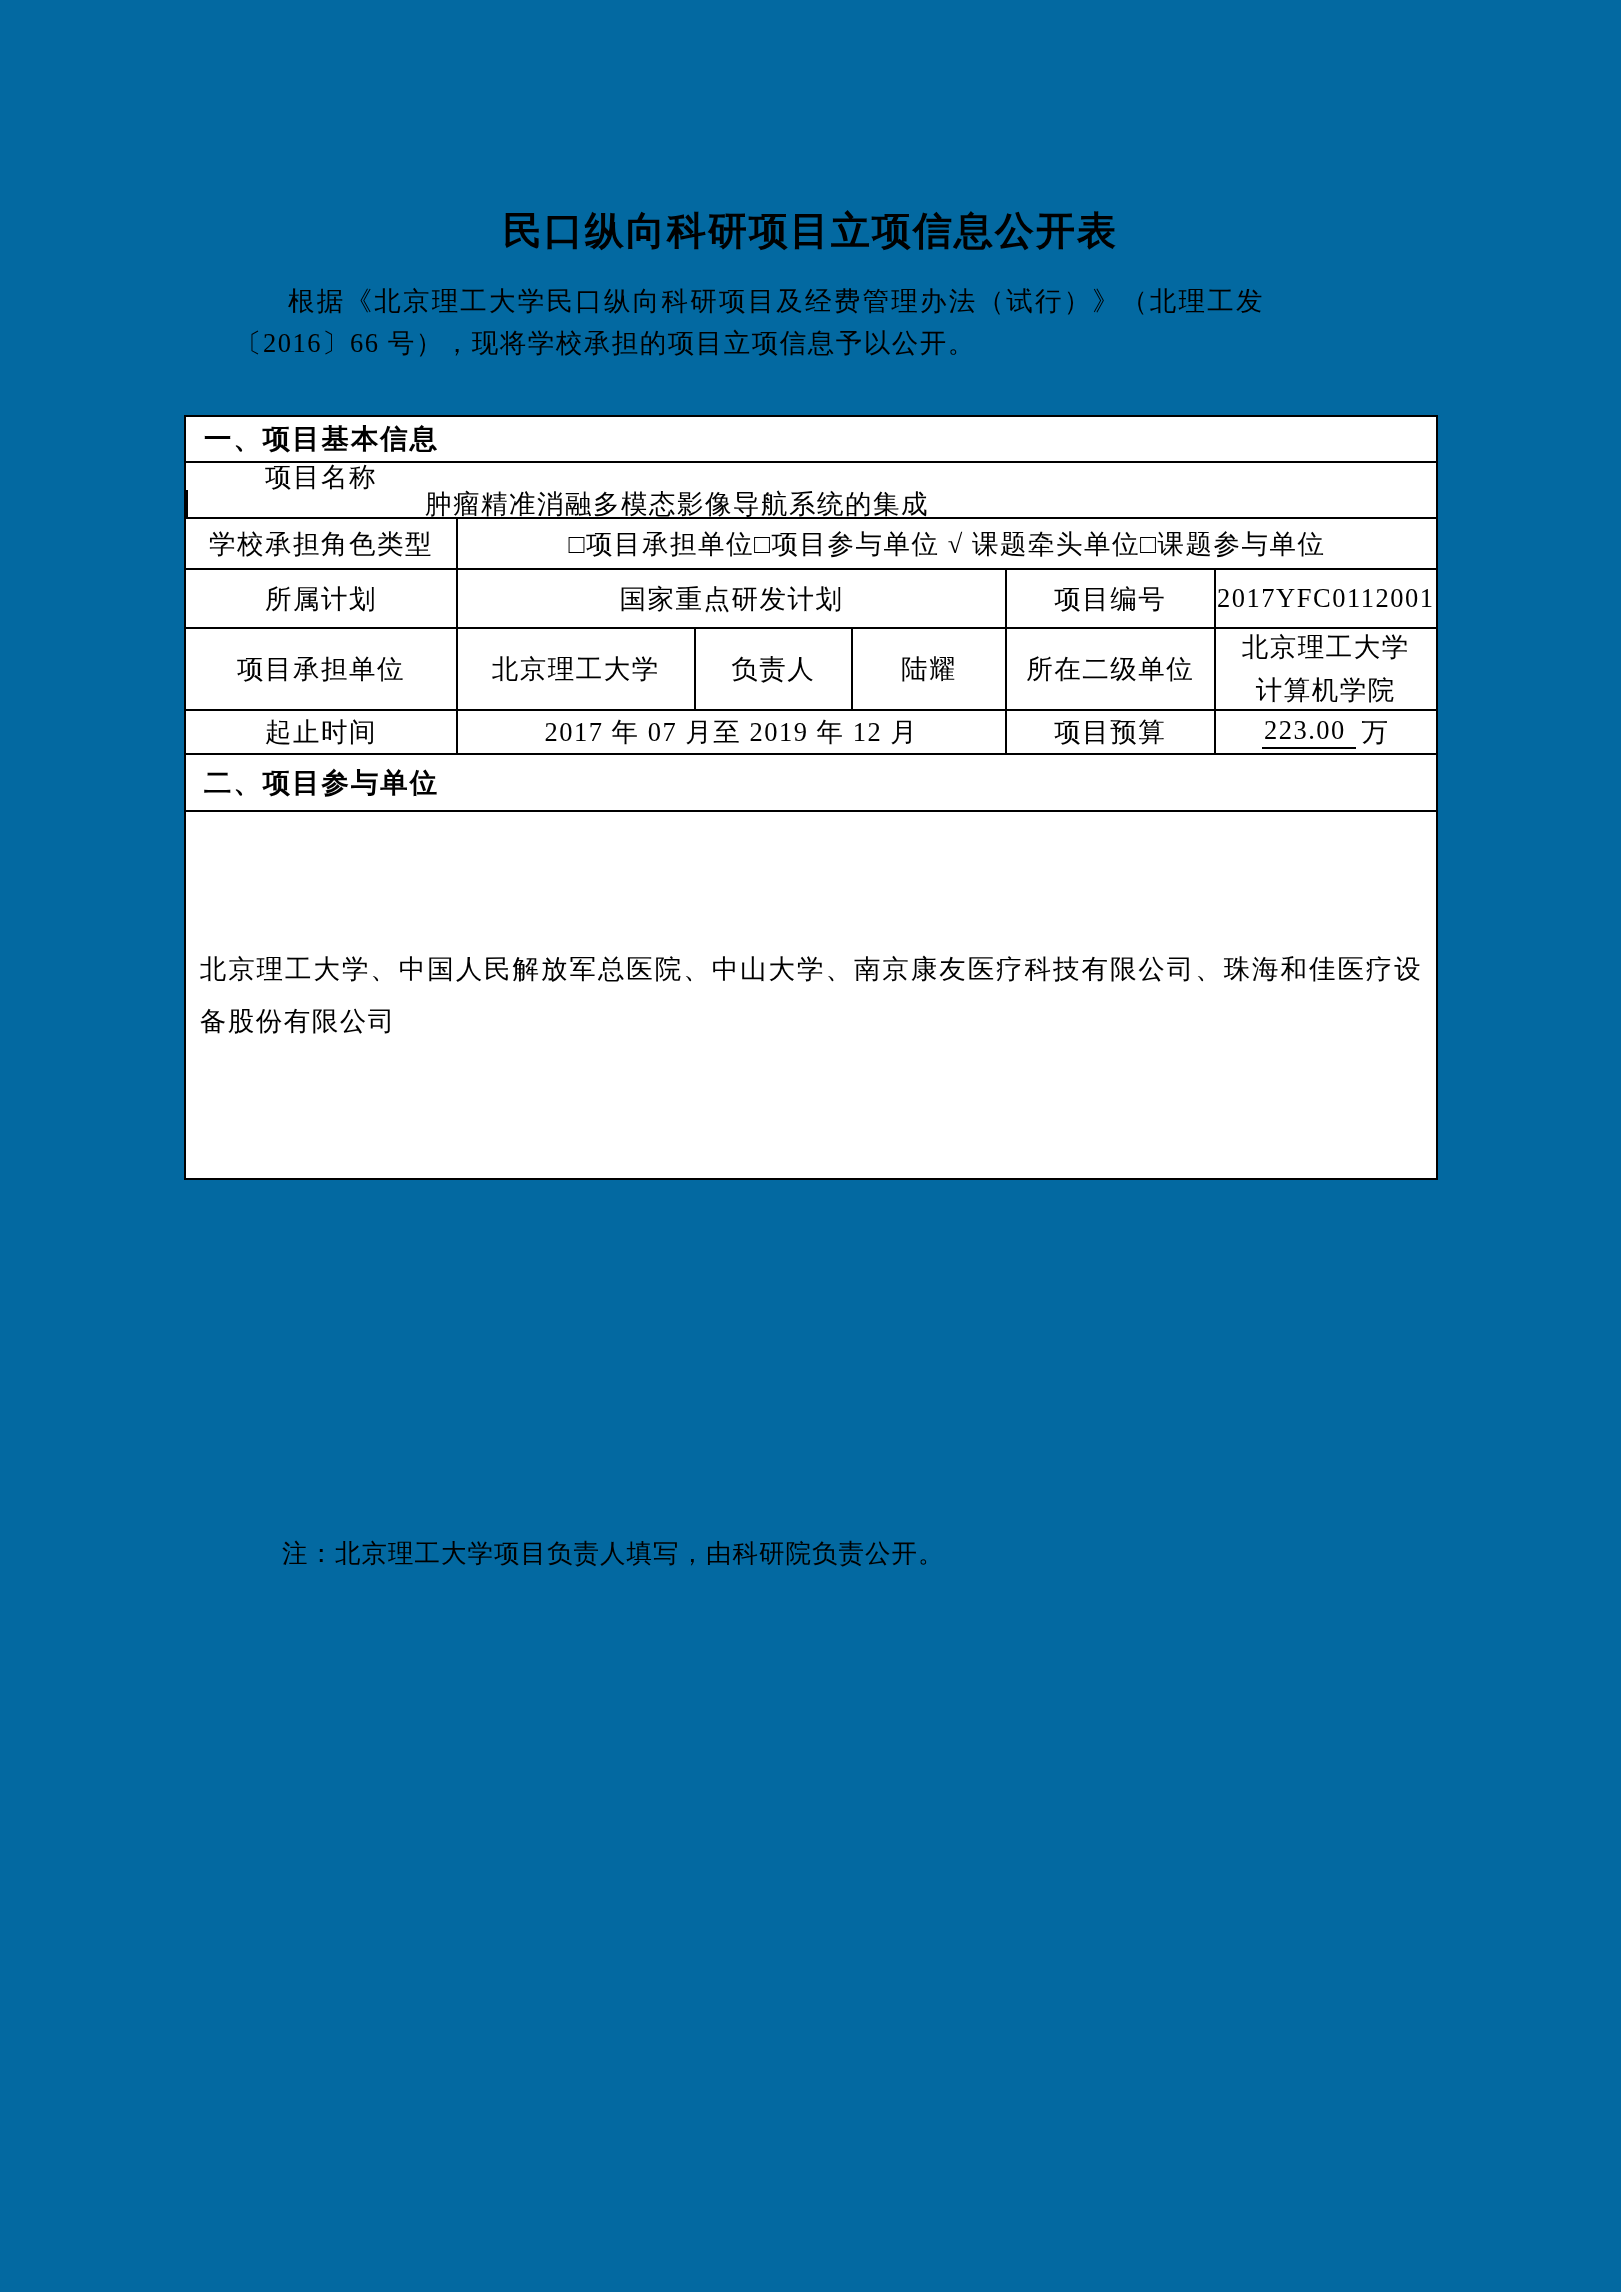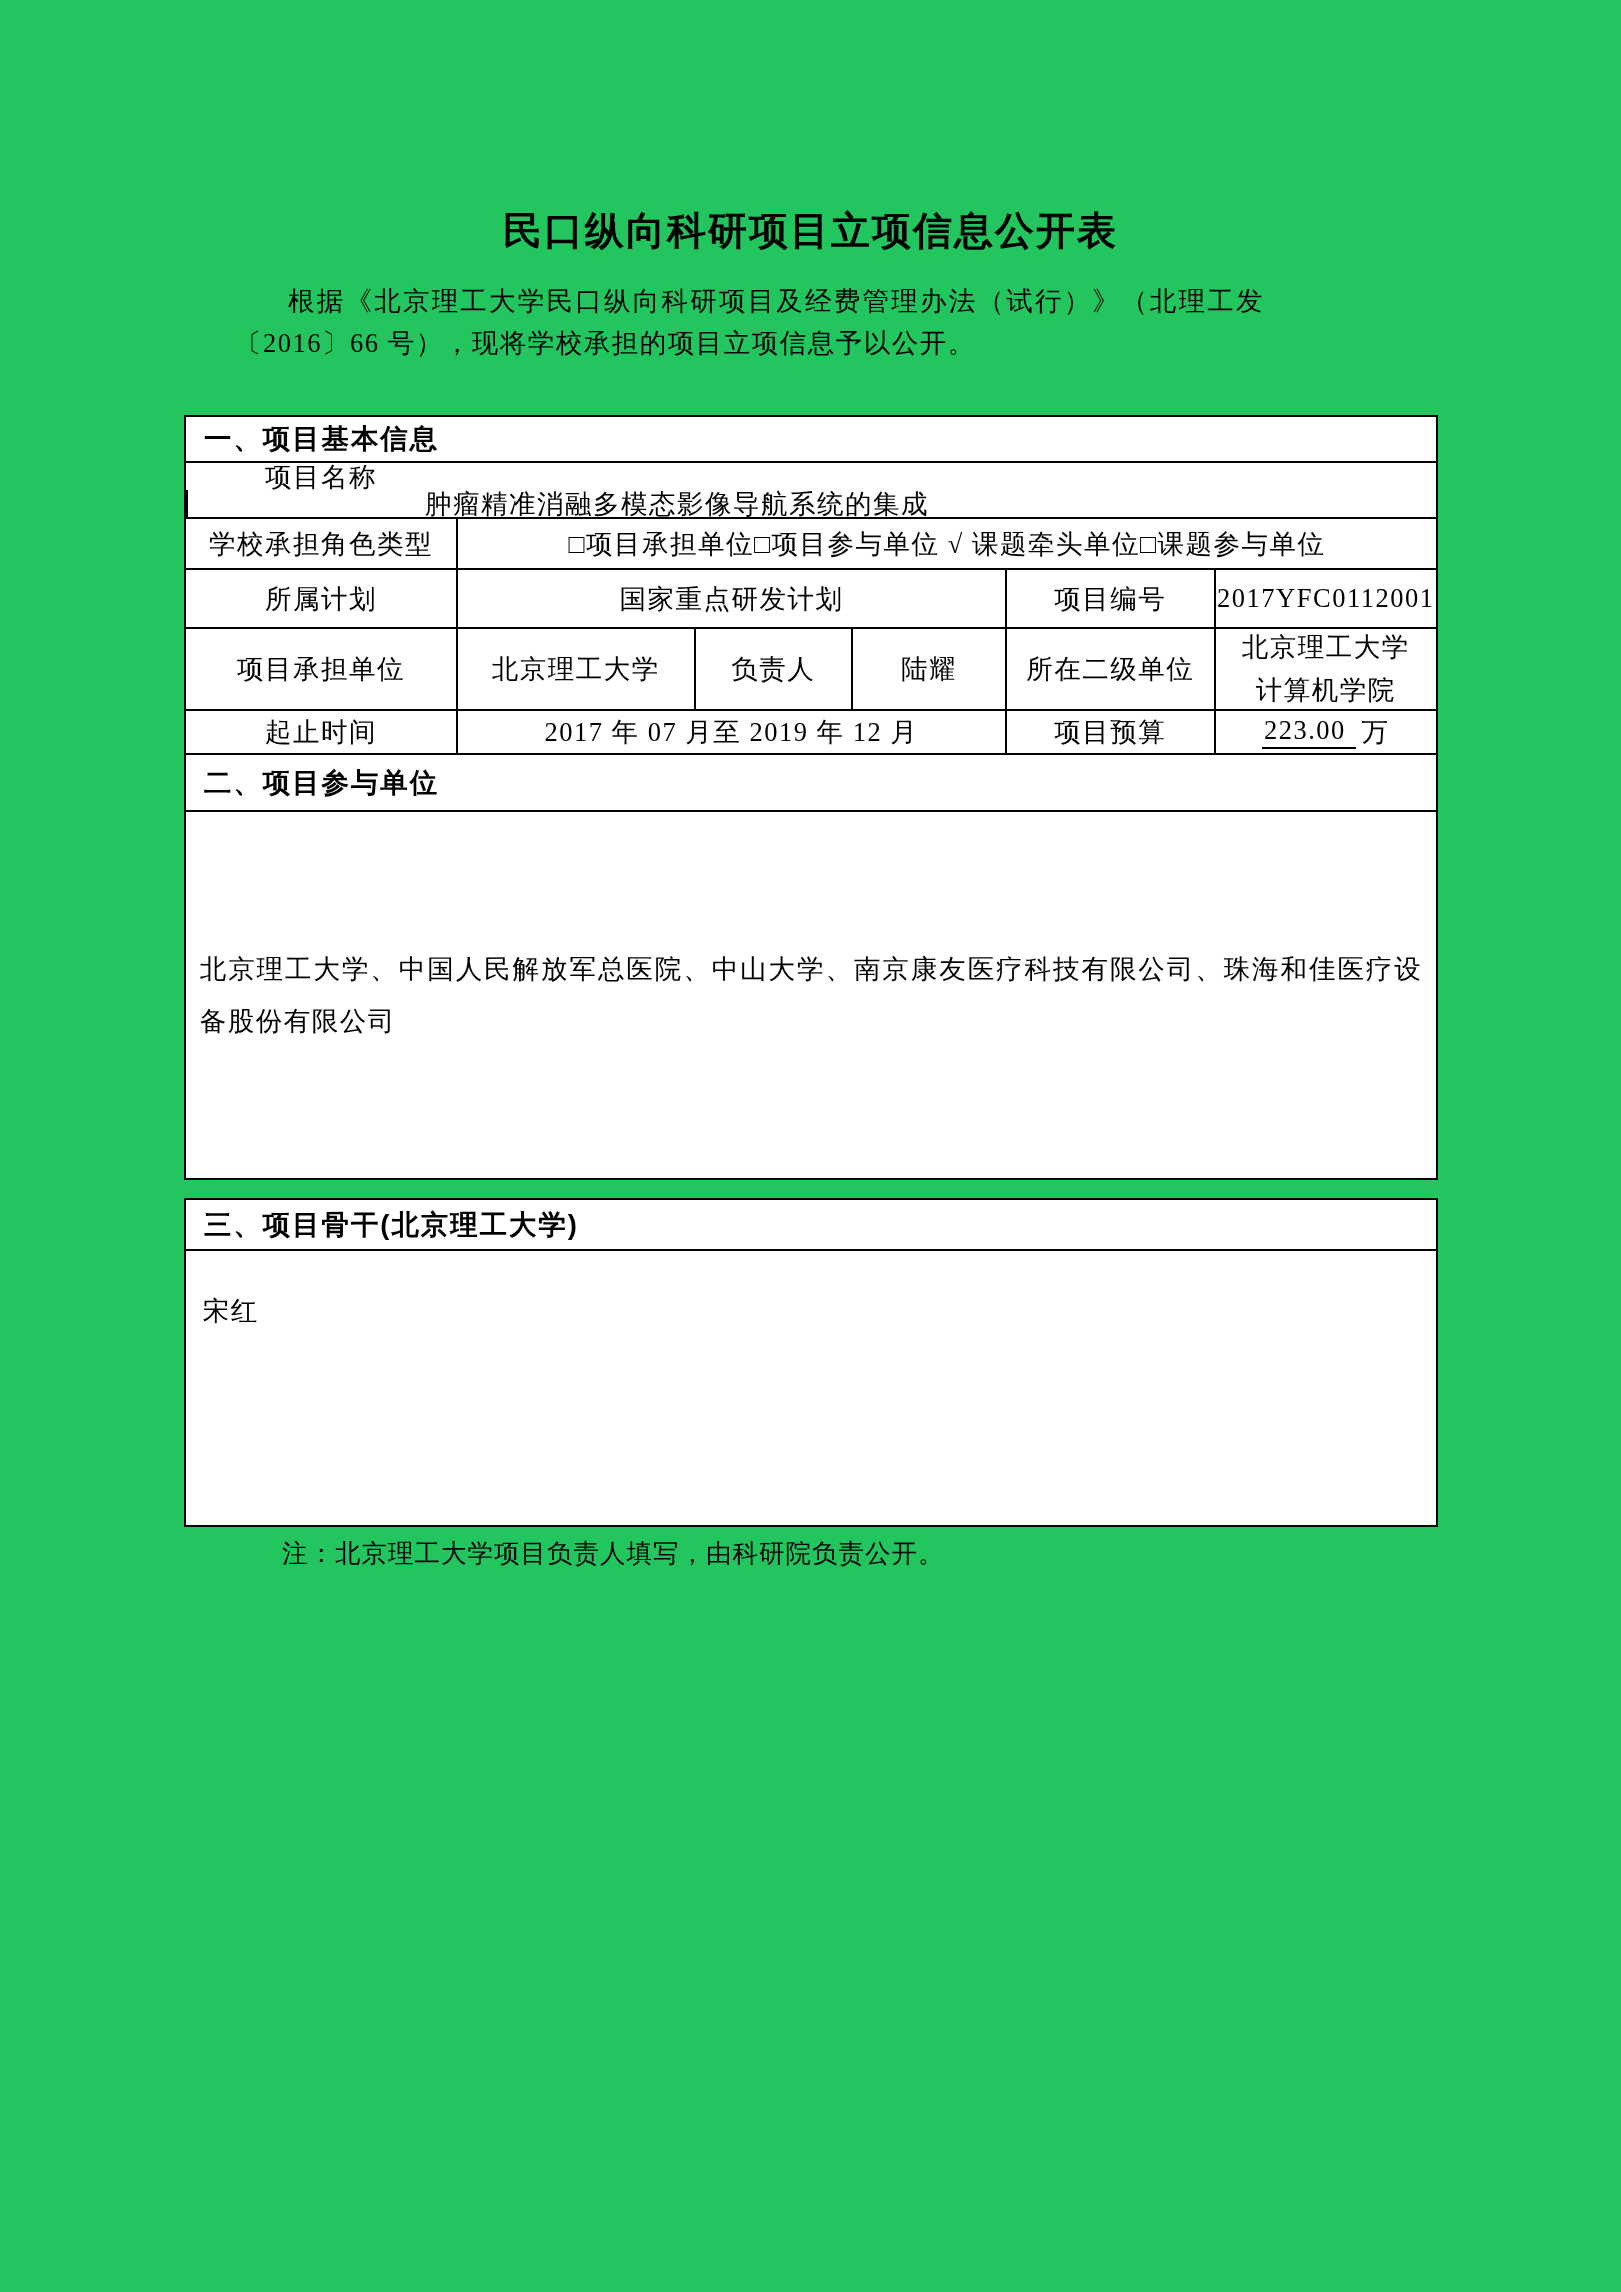--- a/index.html
+++ b/index.html
@@ -1,20 +1,20 @@
 <!DOCTYPE html>
 <html><head>
 <meta charset="utf-8">
 <style>
   * { margin:0; padding:0; box-sizing:border-box; }
   html,body { background:#ffffff; }
   .page {
     position:relative;
     width:1621px; height:2293px;
-    background:#22c55e;
+    background:#0369a1;
     color:#000000;
     font-family:"Liberation Serif","DejaVu Serif",serif;
     overflow:hidden;
   }
   .doc-title {
     position:absolute; top:206px; left:0; width:100%;
     text-align:center;
     font-family:"Liberation Sans","DejaVu Sans",sans-serif;
     font-weight:bold;
     font-size:39px; line-height:49px; letter-spacing:2px;
@@ -142,26 +142,17 @@
     </div>
 
     <div class="row sec-head h-sec2">二、项目参与单位</div>
 
     <div class="row h-s2c">
       <div class="participants-cell">北京理工大学、中国人民解放军总医院、中山大学、南京康友医疗科技有限公司、珠海和佳医疗设备股份有限公司</div>
     </div>
 
   </div>
 
-  <div class="tbl tbl-b">
-
-    <div class="row sec-head h-sec3">三、项目骨干(北京理工大学)</div>
-
-    <div class="row h-s3c">
-      <div class="backbone-cell">宋红</div>
-    </div>
-
-  </div>
 
   <p class="note">注：北京理工大学项目负责人填写，由科研院负责公开。</p>
 
 </div>
 
 
 </body></html>

